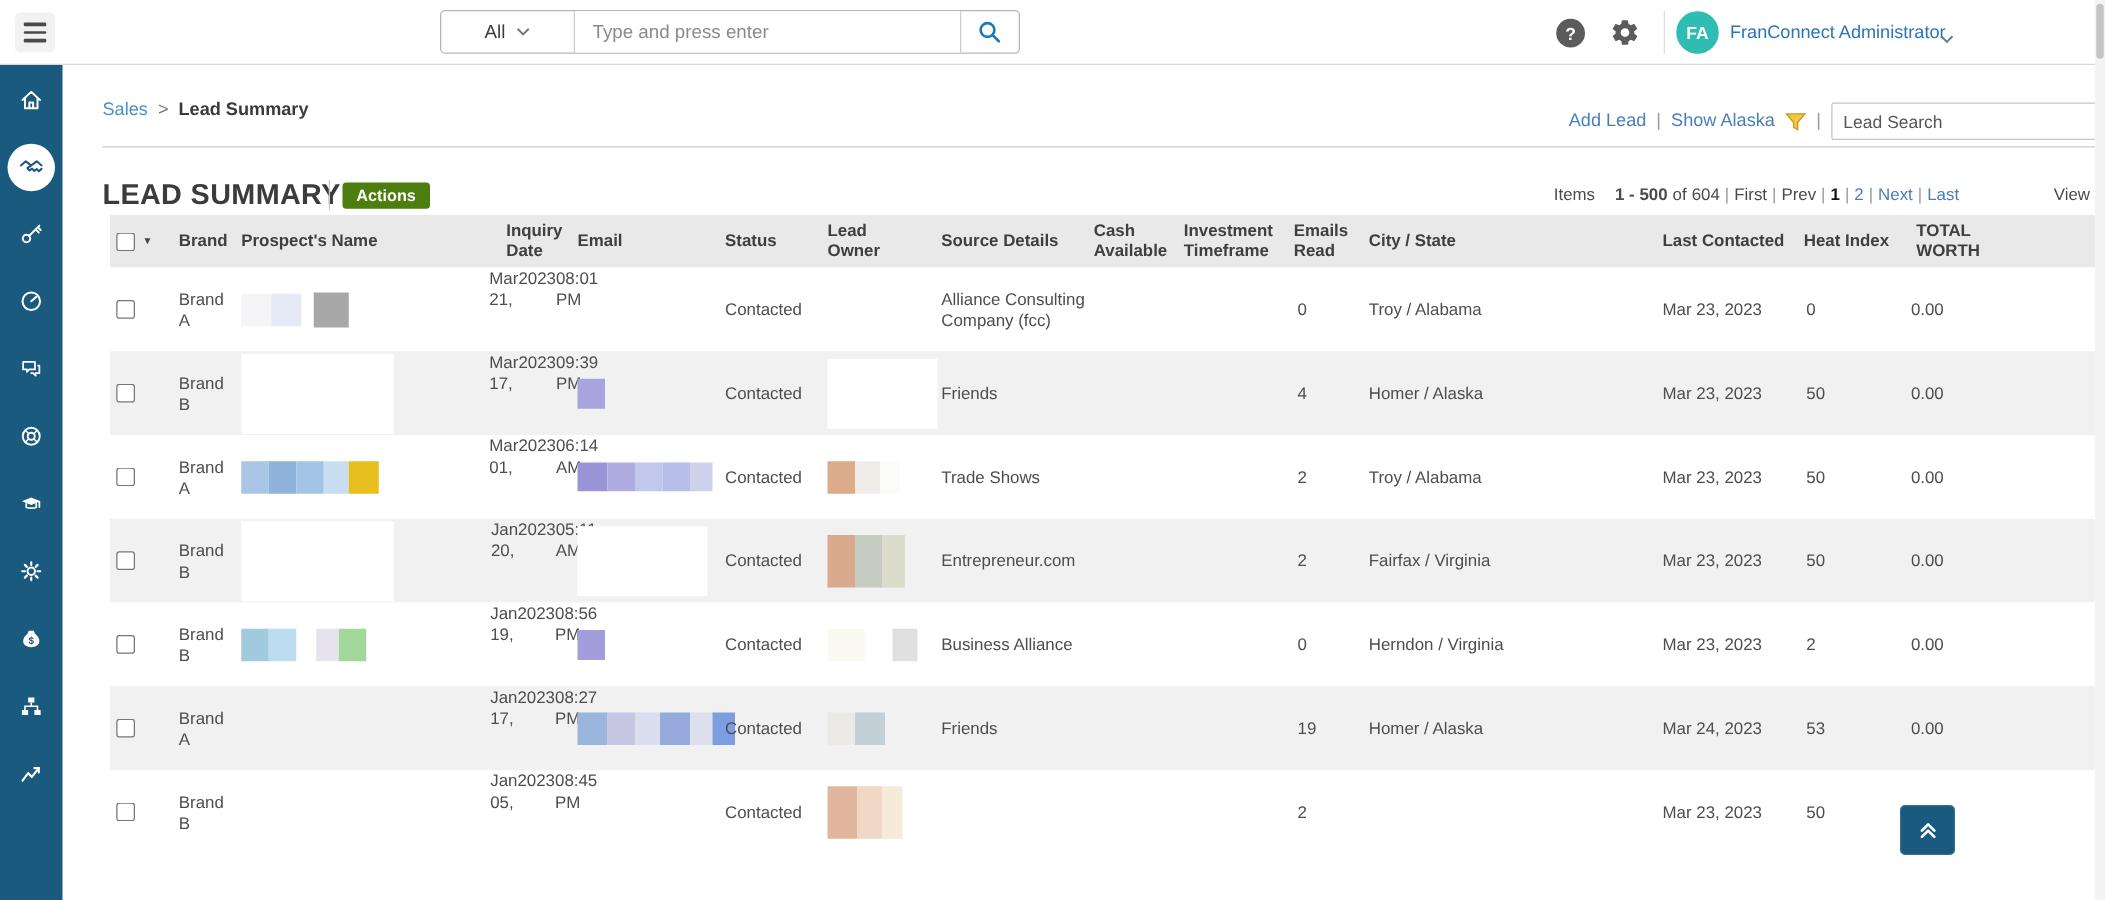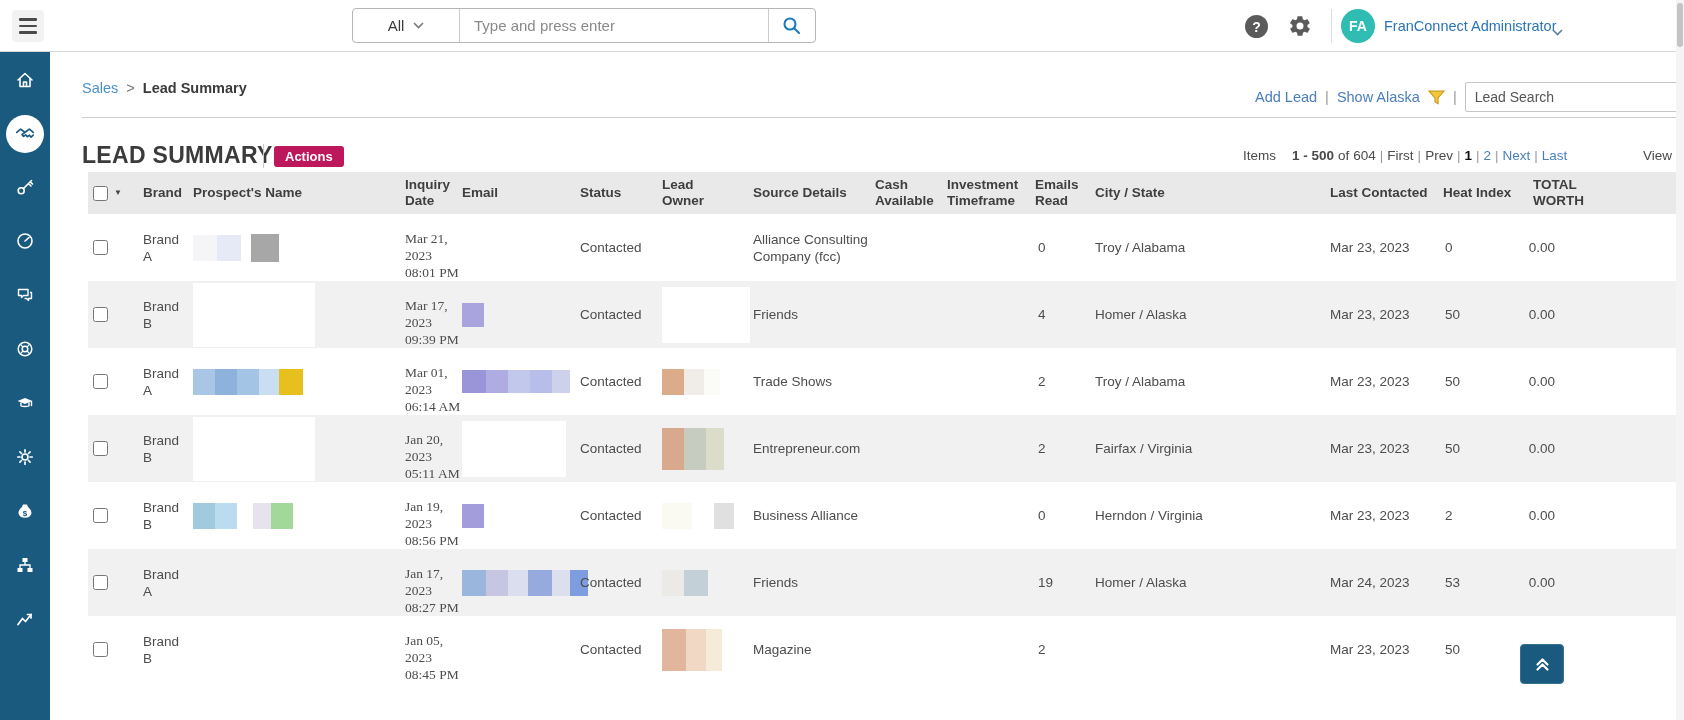--- a/index.html
+++ b/index.html
@@ -55,21 +55,21 @@
   .rtools .bar { color:#999; }
   .leadsearch { width:243px; height:30px; border:1px solid #c5c5c5; border-radius:2px; padding:0 9px;
                 font-size:14px; font-family:"Liberation Sans", sans-serif; color:#444; outline:none; }
   .leadsearch::placeholder { color:#555; }
   .crumb-hr { position:absolute; left:82px; top:117px; width:1602px; height:1px; background:#ccc; }
 
   
   .pgtitle { position:absolute; left:82px; top:142px; font-size:23px; font-weight:800;
              color:#3b3b3b; letter-spacing:0.3px; }
   .tdiv { position:absolute; left:263px; top:144px; width:1px; height:24px; background:#ccc; }
-  .actions-btn { position:absolute; left:274px; top:146px; background:#be185d; color:#fff;
+  .actions-btn { position:absolute; left:274px; top:146px; background:#4d7c0f; color:#fff;
                  font-size:13px; font-weight:700; padding:3px 11px; border-radius:3px; cursor:pointer; }
   .pager { position:absolute; left:1243px; top:148px; display:flex; gap:4px; align-items:center;
            font-size:13.5px; color:#4a4a4a; white-space:nowrap; }
   .pager .b { font-weight:700;margin-left:12px; }
   .pager .bar { color:#999; }
   .pager .cur { font-weight:700; color:#111; }
   .pager .lnk { color:#4A7EBB; cursor:pointer; }
   .view-label { position:absolute; left:1643px; top:148px; font-size:13.5px; color:#4a4a4a; white-space:nowrap; }
 
   
@@ -84,21 +84,21 @@
   .h-heat { left:1355px; } .h-total { left:1445px; width:58px; }
 
   .rows { position:absolute; left:88px; top:0; width:1596px; height:720px; }
   .trow { position:absolute; left:0; width:1596px; height:67px; }
   .cell { position:absolute; top:0; height:67px; display:flex; align-items:center;
           font-size:13.5px; color:#4d4d4d; line-height:17px; }
   .c-check { left:5px; }
   .c-check input, .h-check input { width:15px; height:15px; accent-color:#fff; cursor:pointer; }
   .c-brand { left:55px; width:48px; }
   .c-name  { left:105px; width:180px; }
-  .c-date  { left:317px; width:60px; flex-direction:column; align-items:flex-start; justify-content:flex-end;font-family:Liberation Serif, serif; }
+  .c-date  { left:317px; width:60px; flex-direction:row; align-items:flex-start; justify-content:center; }
   .c-email { left:374px; width:130px; }
   .c-status{ left:492px; }
   .c-owner { left:574px; width:92px; }
   .c-source{ left:665px; width:122px; }
   .c-eread { left:950px; width:32px; }
   .c-city  { left:1007px; width:195px; }
   .c-lastc { left:1242px; width:95px; }
   .c-heat  { left:1357px; width:40px; }
   .c-total { left:1407px; width:60px; justify-content:flex-end; }
   .red-name, .red-email, .red-owner { gap:0; }
@@ -497,21 +497,20 @@
           <div>2023</div>
           <div>08:45 PM</div>
         </span>
       <span class="cell c-email red-email"></span>
       <span class="cell c-status">Contacted</span>
       <span class="cell c-owner red-owner">
           <div class="rblock" style="width: 24px; height: 42px; background: rgb(226, 182, 156);"></div>
           <div class="rblock" style="width: 20px; height: 42px; background: rgb(240, 216, 196);"></div>
           <div class="rblock" style="width: 16px; height: 42px; background: rgb(246, 234, 216);"></div>
         </span>
-      <span class="cell c-source">Magazine</span>
       <span class="cell c-eread">2</span>
       <span class="cell c-lastc">Mar 23, 2023</span>
       <span class="cell c-heat">50</span>
       <span class="cell c-total">0.00</span>
     </div>
   </div>
 
   <div class="scrolltop">
     <svg width="19" height="18" viewBox="0 0 18 18">
       <path d="M4 9.5 L9 4.5 L14 9.5 M4 14.5 L9 9.5 L14 14.5" fill="none" stroke="#fff" stroke-width="2.2" stroke-linecap="round" stroke-linejoin="round"></path>

